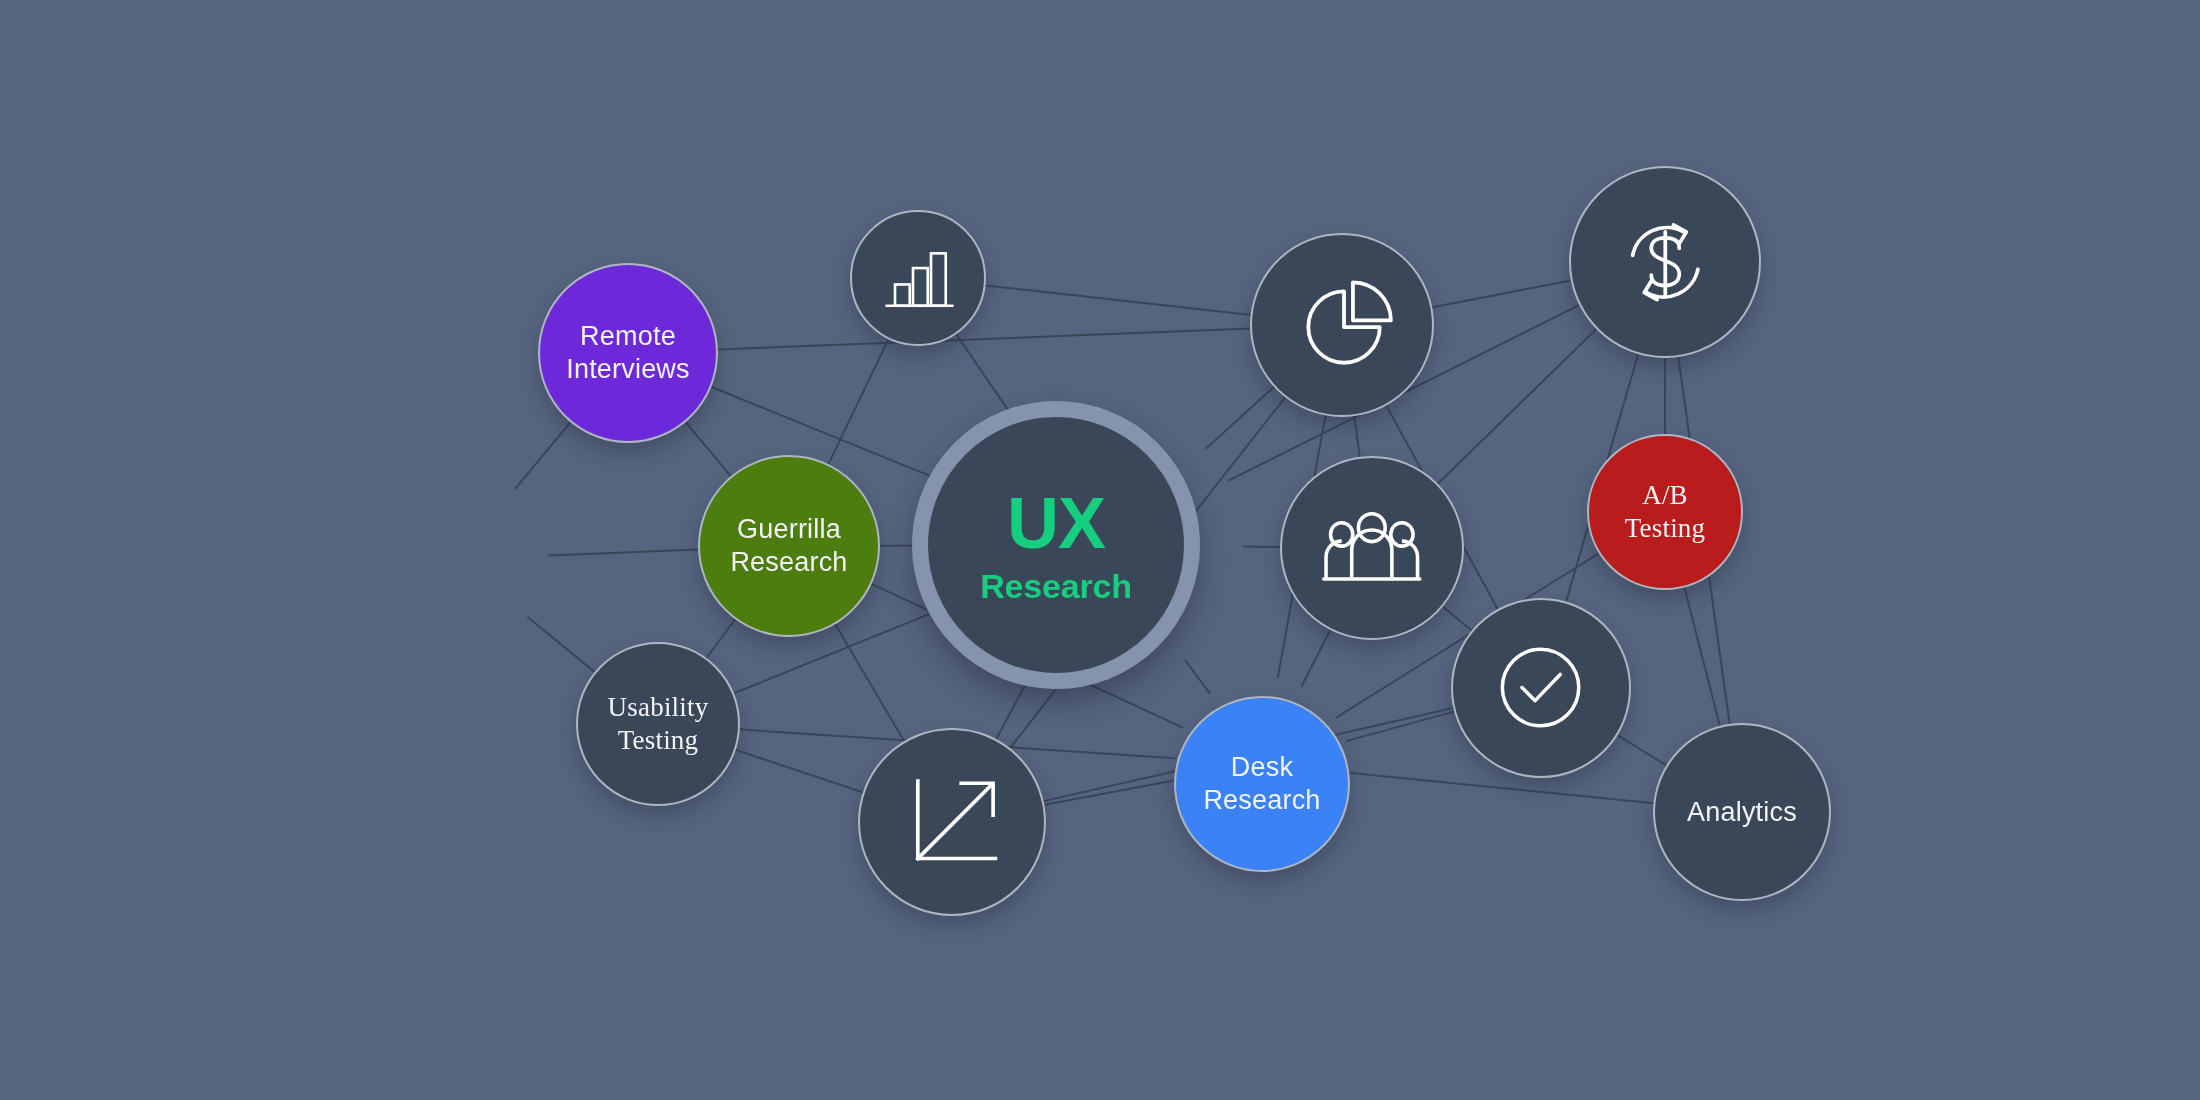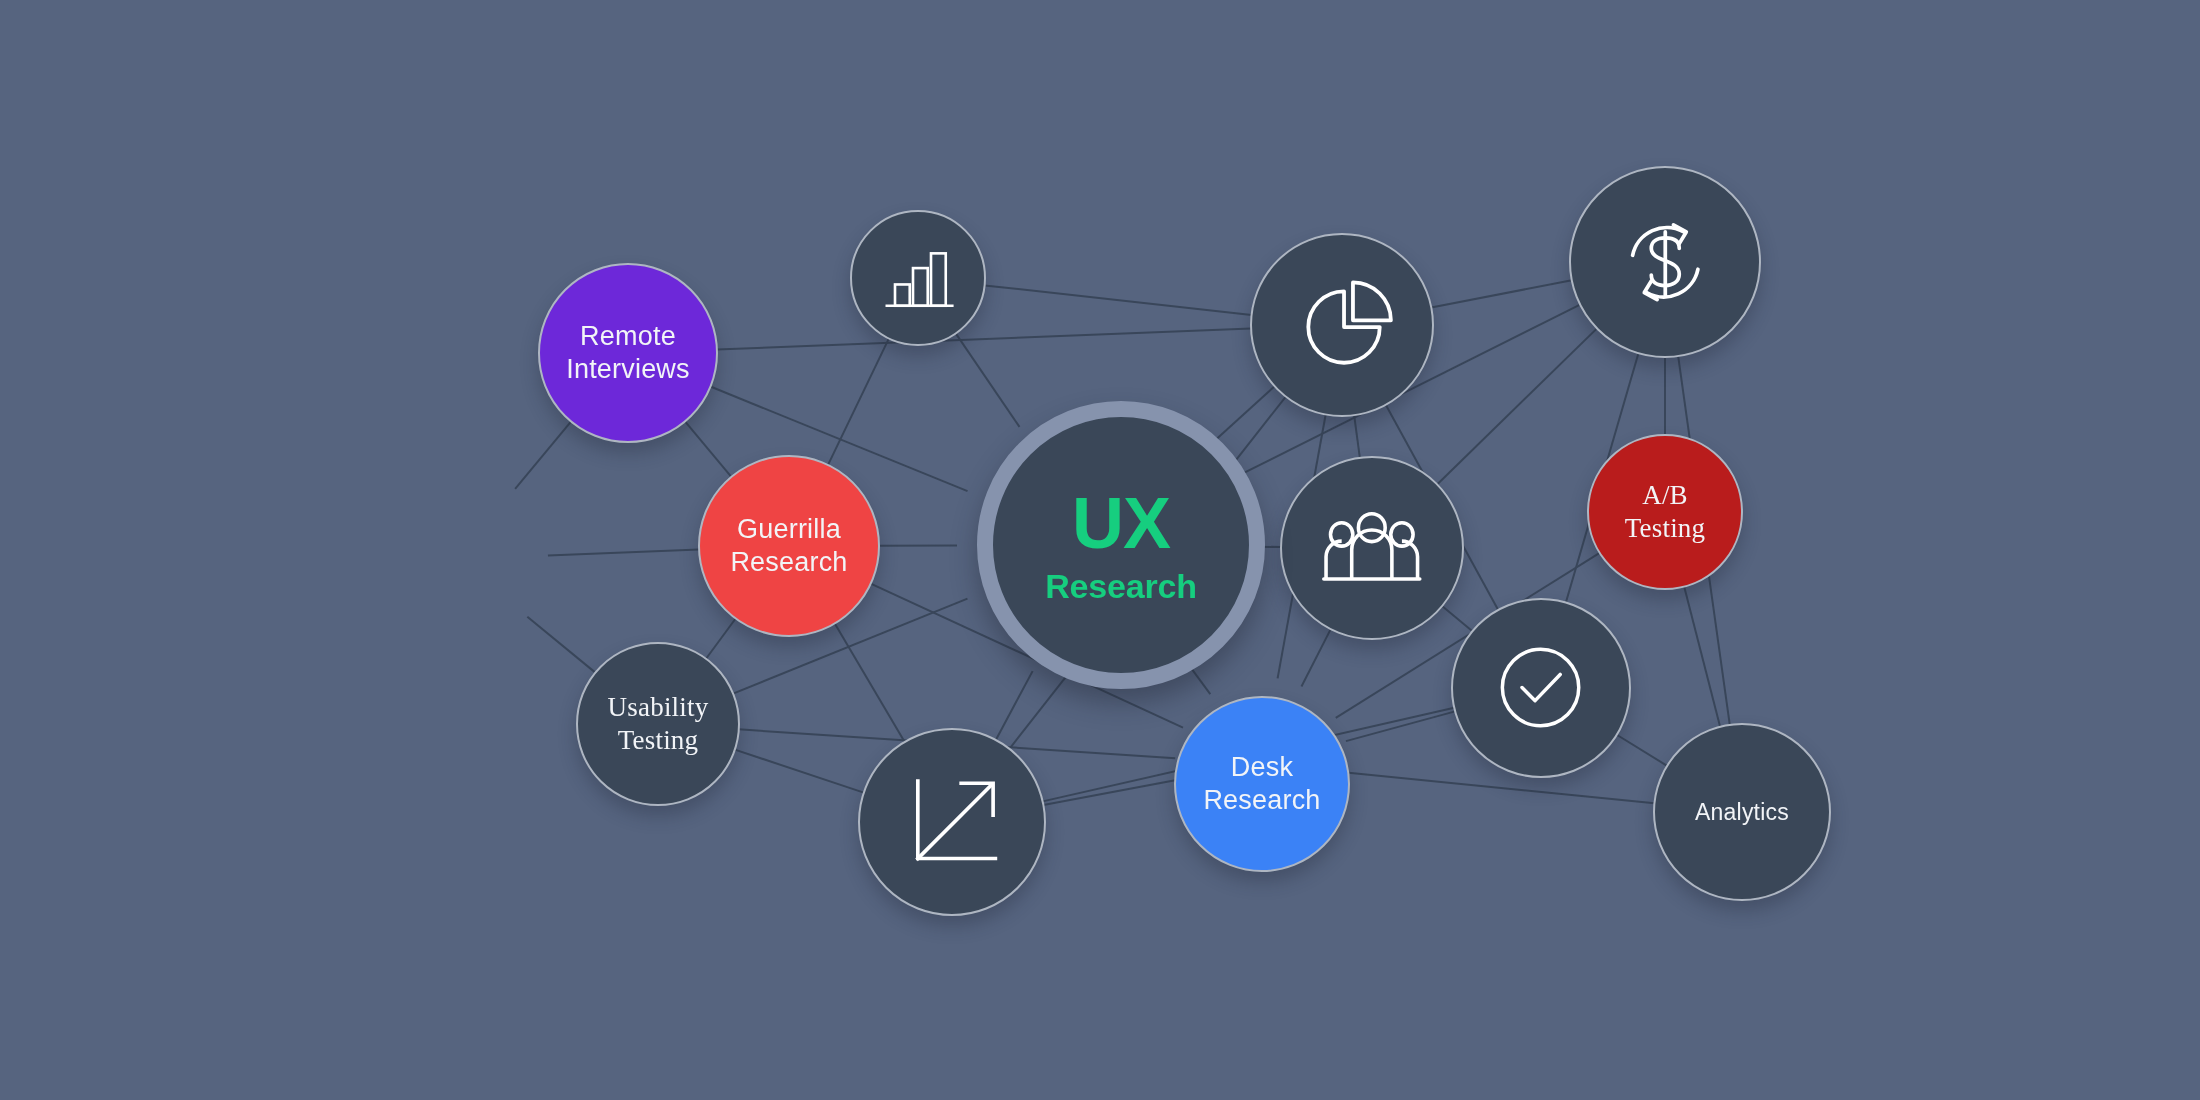--- a/index.html
+++ b/index.html
@@ -149,21 +149,21 @@
           <svg viewBox="0 0 100 100" fill="none" stroke="#ffffff" stroke-width="3.2" stroke-linecap="round" stroke-linejoin="round">
       <path d="M66 24 A30 30 0 0 0 22 44"></path>
       <polyline points="57,18 68,24 62,34"></polyline>
       <path d="M34 76 A30 30 0 0 0 78 56"></path>
       <polyline points="43,82 32,76 38,66"></polyline>
       <line x1="50" y1="24" x2="50" y2="78"></line>
       <path d="M62 38 C62 31 56 29 50 29 C43 29 38 32 38 38 C38 50 62 47 62 60 C62 67 56 70 50 70 C43 70 38 67 38 61"></path>
     </svg>
         </div>
       </div>
-      <div class="node" style="left: 698px; top: 455px; width: 182px; height: 182px; background: #ef4444; border-color: rgb(174, 182, 194);">
+      <div class="node" style="left: 698px; top: 455px; width: 182px; height: 182px; background: #4d7c0f; border-color: rgb(174, 182, 194);">
         <div class="node-label" style="font-size: 27px; color: rgb(242, 244, 247);">Guerrilla
 Research</div>
       </div>
       <div class="node" style="left: 1280px; top: 456px; width: 184px; height: 184px; background: rgb(58, 71, 88); border-color: rgb(174, 182, 194);">
         <div class="icon-wrap">
           <svg viewBox="0 0 100 100" fill="none" stroke="#ffffff" stroke-width="3.2" stroke-linecap="round" stroke-linejoin="round">
       <ellipse cx="50" cy="32" rx="12" ry="12.5"></ellipse>
       <path d="M32 78 V52 a18 18 0 0 1 36 0 V78" stroke-linecap="butt"></path>
       <ellipse cx="23" cy="38" rx="10" ry="10.5"></ellipse>
       <path d="M9 78 V58 a14 14 0 0 1 14 -14" stroke-linecap="butt"></path>
@@ -196,22 +196,22 @@
       <line x1="20" y1="82" x2="84" y2="18"></line>
       <polyline points="58,16 86,16 86,44"></polyline>
     </svg>
         </div>
       </div>
       <div class="node" style="left: 1174px; top: 696px; width: 176px; height: 176px; background: #3b82f6; border-color: rgb(174, 182, 194);">
         <div class="node-label" style="font-size: 27px; color: rgb(242, 244, 247);">Desk
 Research</div>
       </div>
       <div class="node" style="left: 1653px; top: 723px; width: 178px; height: 178px; background: rgb(58, 71, 88); border-color: rgb(174, 182, 194);">
-        <div class="node-label" style="font-size: 23px; color: rgb(242, 244, 247);">Analytics</div>
-      </div>
-      <div class="node center" style="left: 977px; top: 401px; width: 288px; height: 288px; border-width: 16px; border-color: rgb(134, 147, 173); text-align: center;">
+        <div class="node-label" style="font-size: 27px; color: rgb(242, 244, 247);">Analytics</div>
+      </div>
+      <div class="node center" style="left: 912px; top: 401px; width: 288px; height: 288px; border-width: 16px; border-color: rgb(134, 147, 173); text-align: center;">
         <div class="center-inner">
           <div class="center-title" style="color: rgb(22, 206, 127);">UX</div>
           <div class="center-sub" style="color: rgb(22, 206, 127);">Research</div>
         </div>
       </div>
     </div>
 </div>
 
 </body></html>

